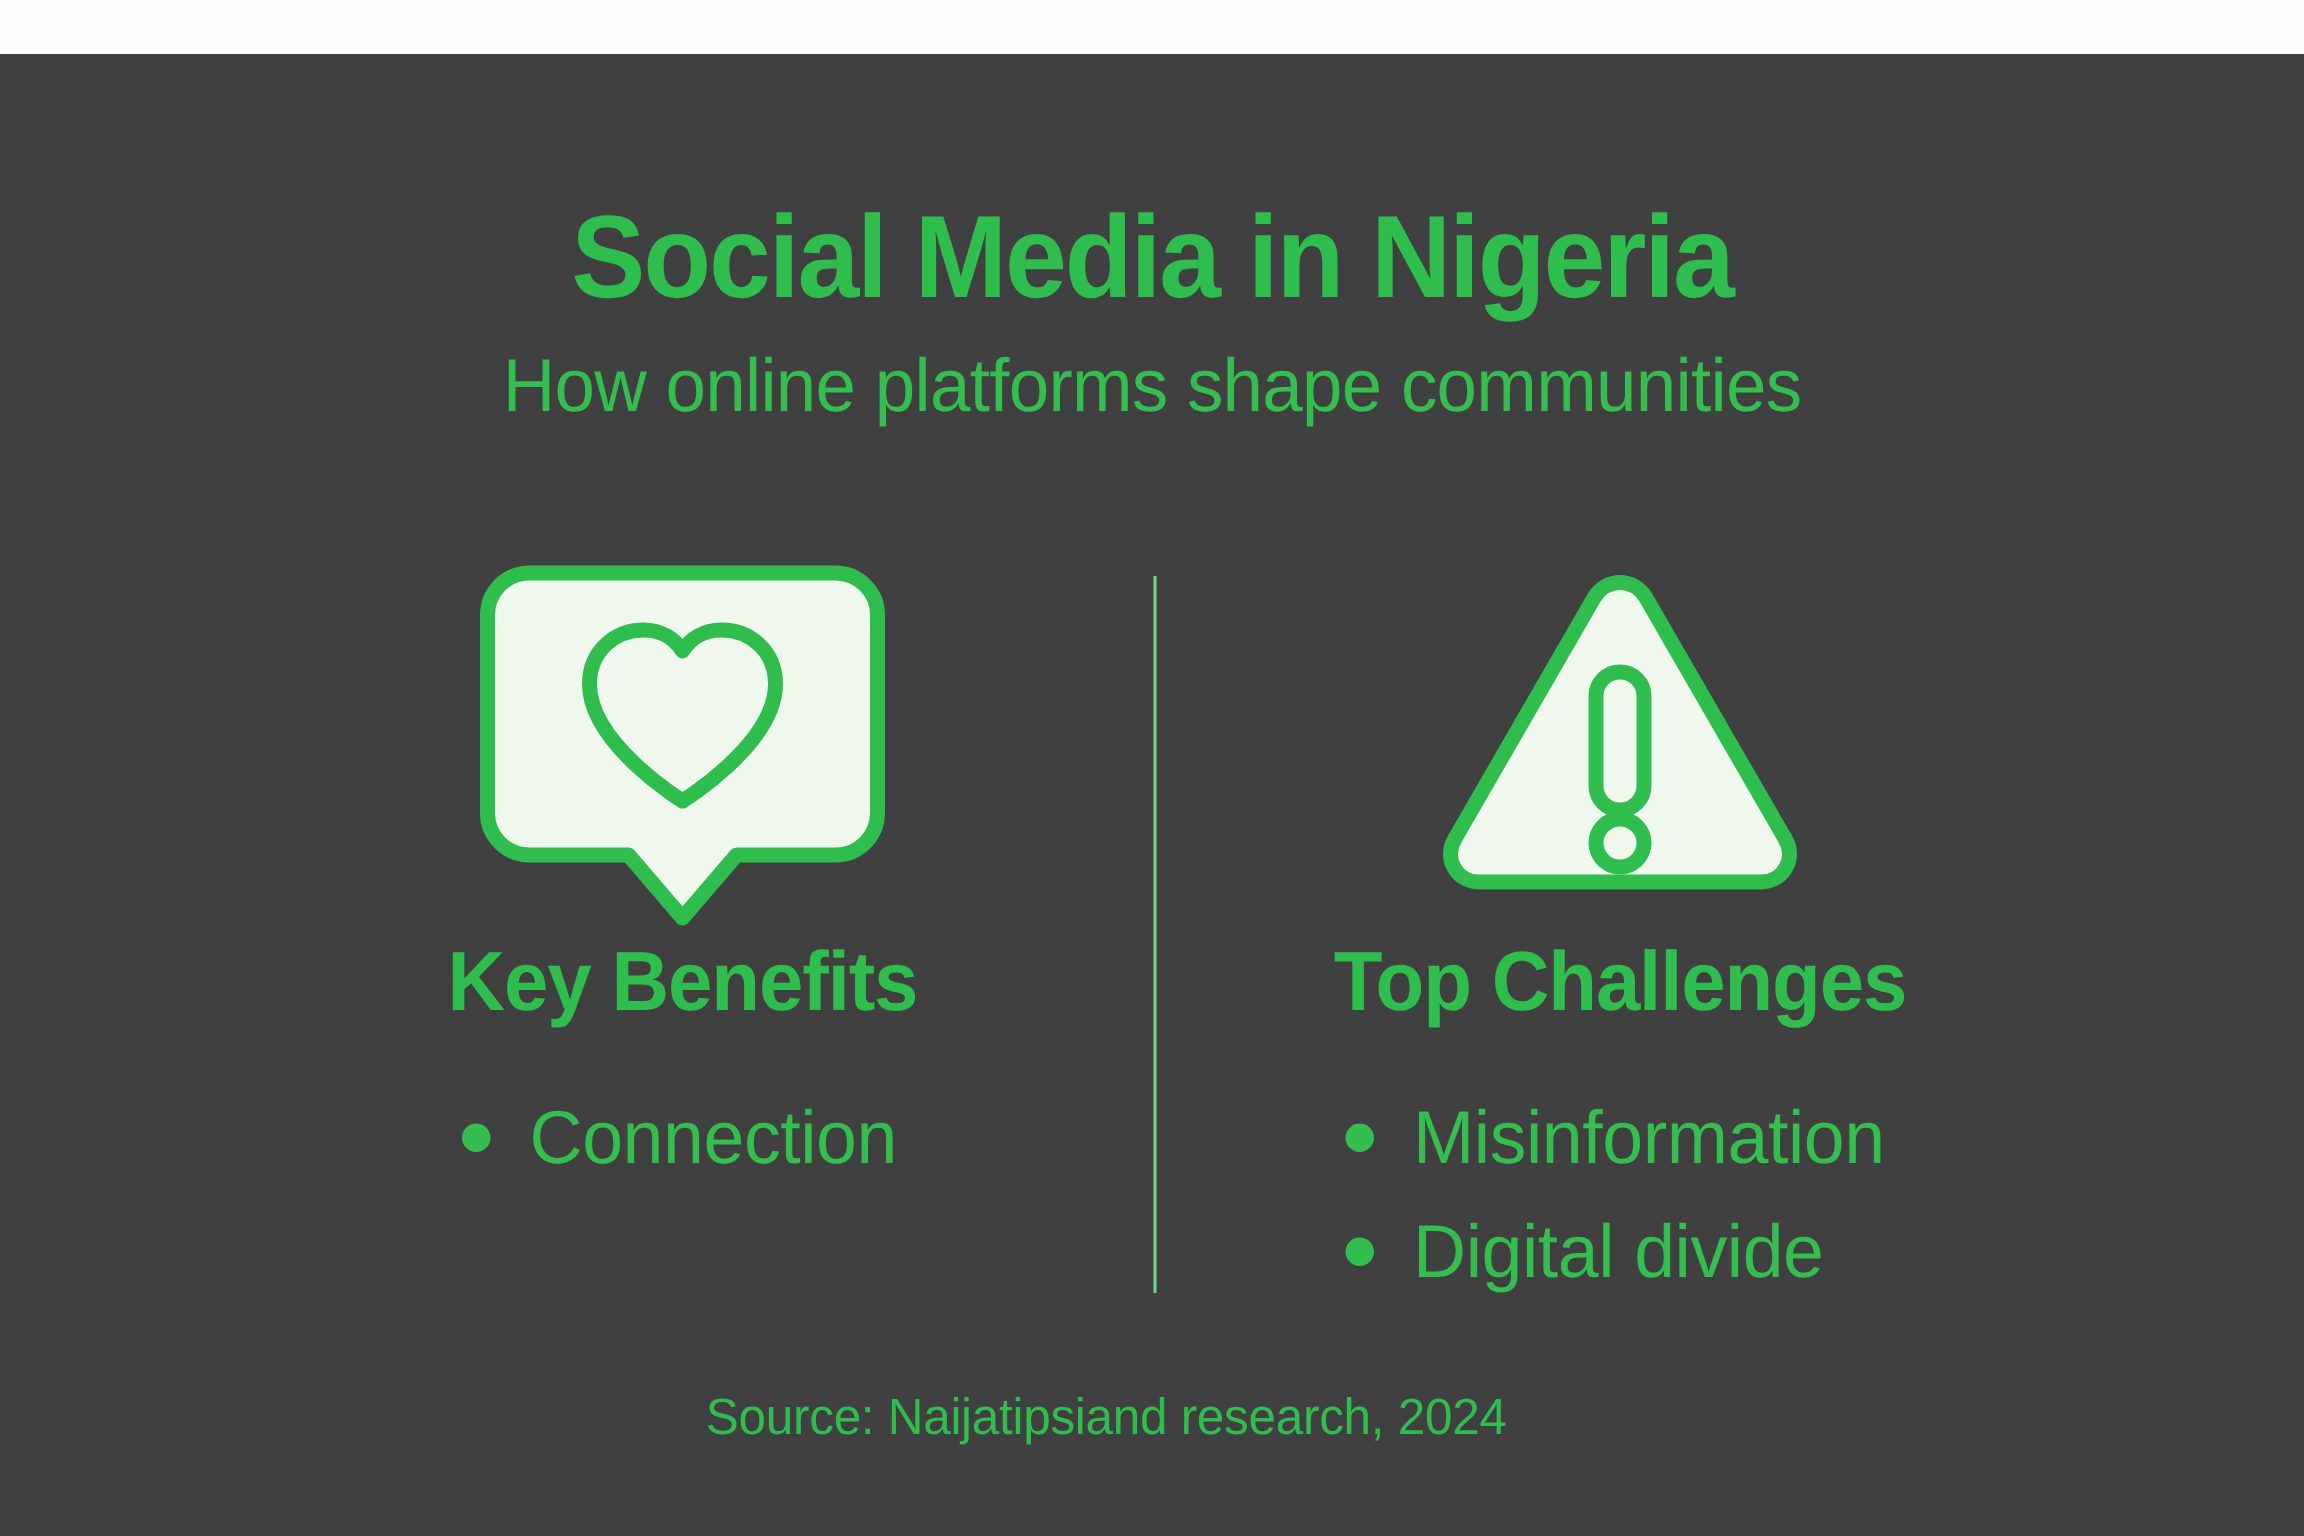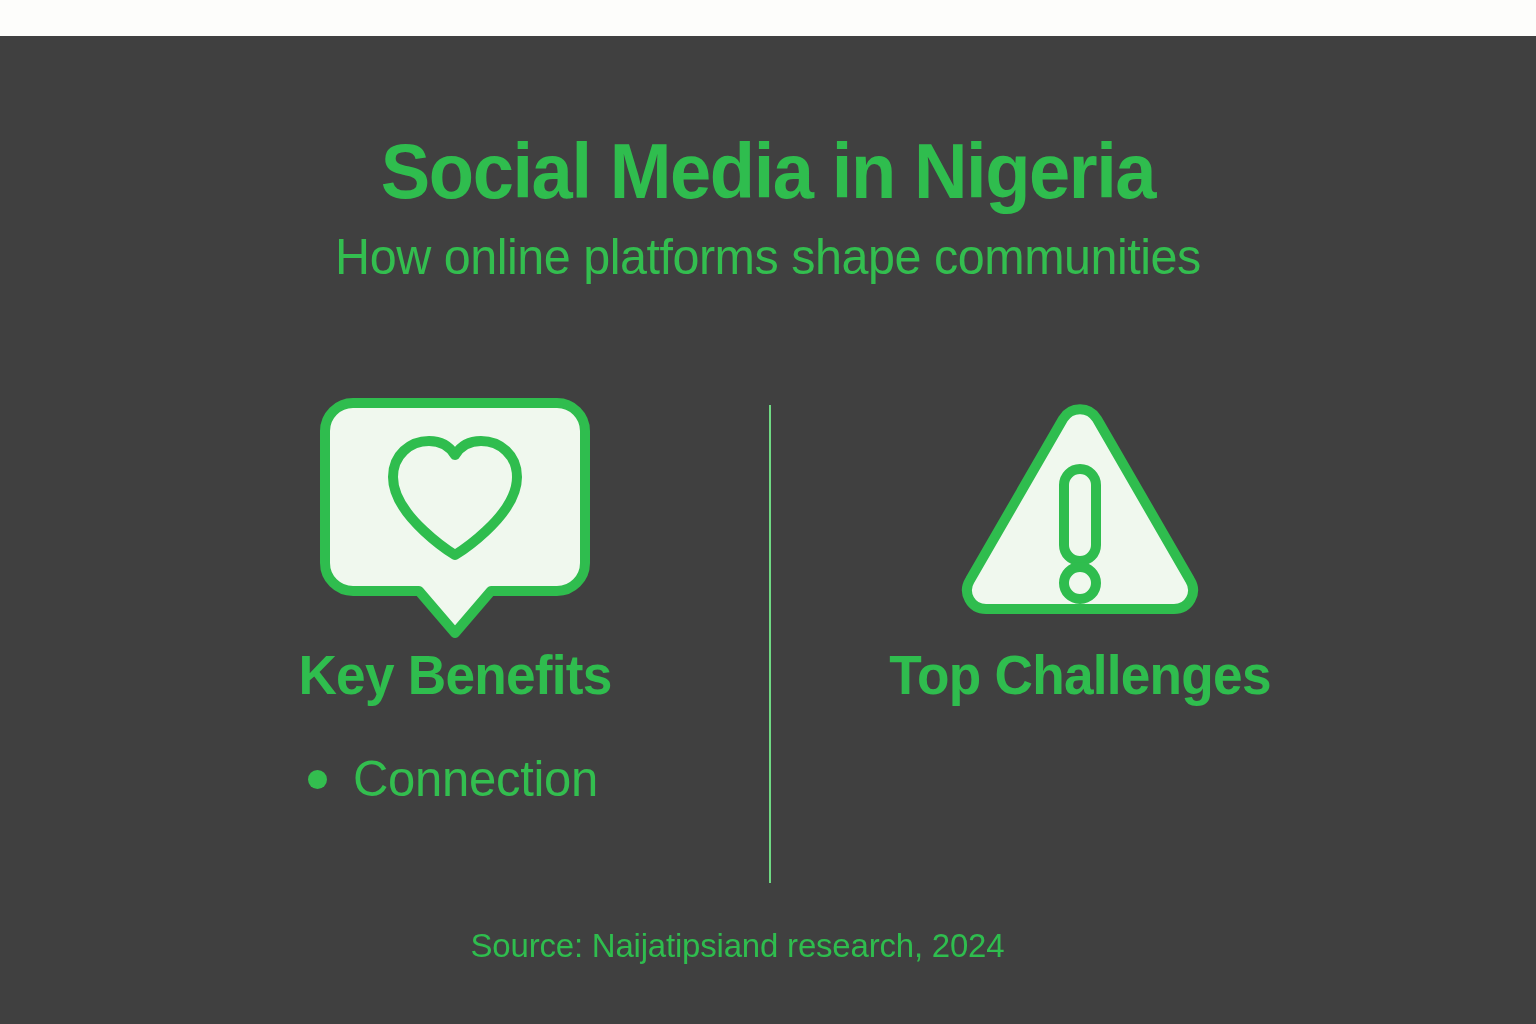--- a/index.html
+++ b/index.html
@@ -48,21 +48,21 @@
     line-height: 1.0;
     letter-spacing: -0.5px;
     white-space: nowrap;
     transform: scaleX(0.97);
   }
 
   
   .columns {
     position: absolute;
     left: 0;
-    top: 361px;
+    top: 340px;
     width: 1536px;
     height: 500px;
   }
   .divider {
     position: absolute;
     left: 769px;
     top: 8px;
     width: 2px;
     height: 478px;
     background: #6fd983;
@@ -176,20 +176,30 @@
 
     <div class="col col-right">
       <div class="icon-wrap">
         <svg width="272" height="245" viewBox="0 0 272 245" aria-hidden="true">
           <path d="M119 22 C127 9 145 9 153 22 L246 183 C254 196 245 212 230 212 H42 C27 212 18 196 26 183 Z" fill="#f0f8ee" stroke="#2fbd4e" stroke-width="10" stroke-linejoin="round" stroke-linecap="round"></path>
           <rect x="120" y="72" width="32" height="92" rx="16" ry="16" fill="#f0f8ee" stroke="#2fbd4e" stroke-width="10"></rect>
           <circle cx="136" cy="186" r="16" fill="#f0f8ee" stroke="#2fbd4e" stroke-width="10"></circle>
         </svg>
       </div>
       <h2 class="col-heading">Top Challenges</h2>
+      <ul class="bullets">
+        <li class="bullet-item">
+          <span class="bullet-dot"></span>
+          <span class="bullet-text">Misinformation</span>
+        </li>
+        <li class="bullet-item">
+          <span class="bullet-dot"></span>
+          <span class="bullet-text">Digital divide</span>
+        </li>
+      </ul>
     </div>
 
   </div>
 
   <div class="footer">
     <p class="source">Source: Naijatipsiand research, 2024</p>
   </div>
 
 </div>
 

